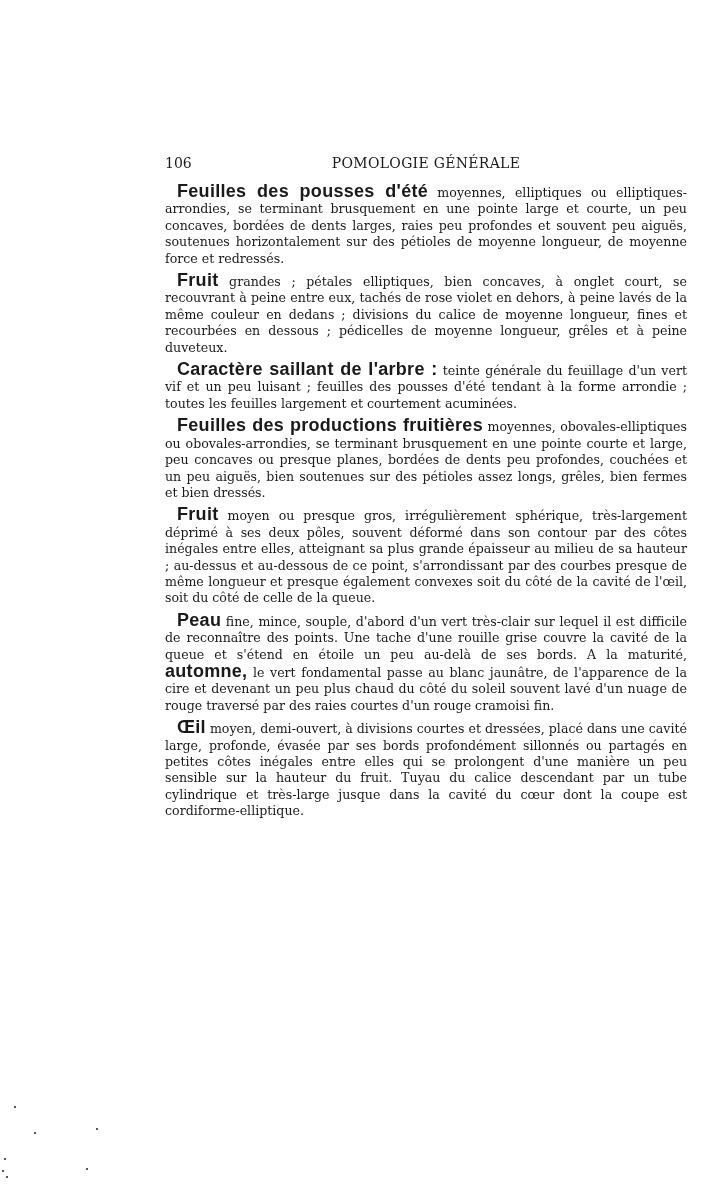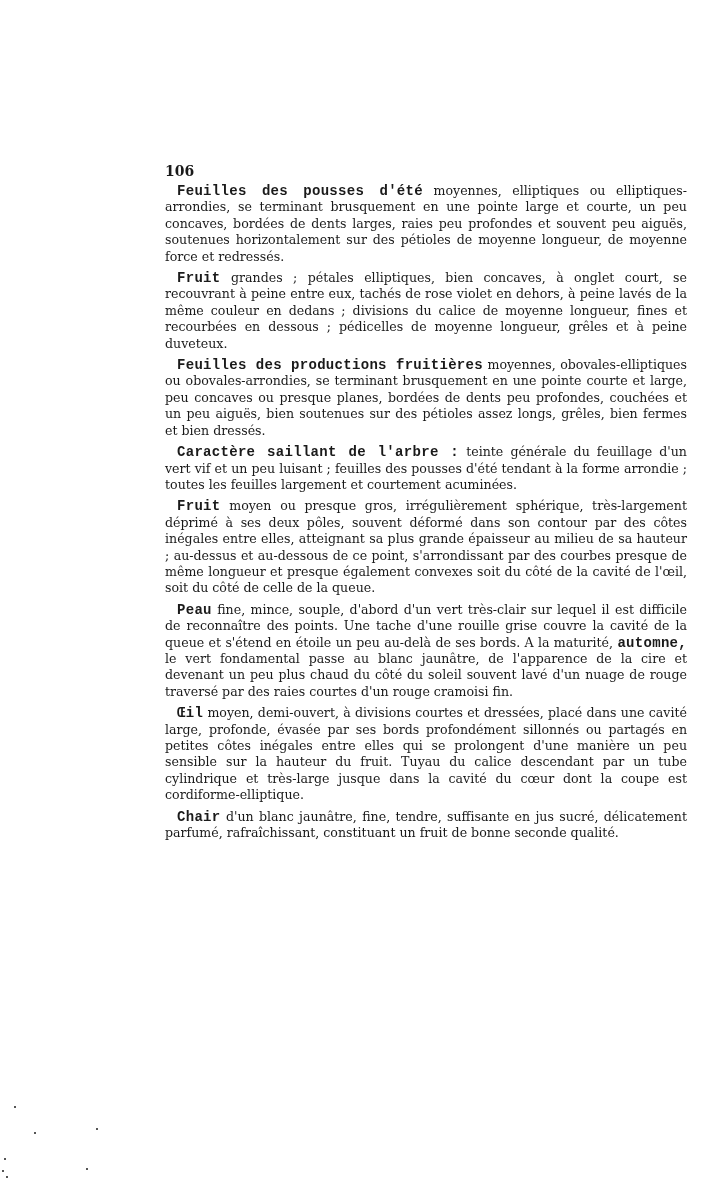--- a/index.html
+++ b/index.html
@@ -1,42 +1,42 @@
 <!DOCTYPE html>
 <html><head>
 <meta charset="utf-8">
 <style>
   html, body { margin: 0; padding: 0; background: #ffffff; }
   body { width: 707px; height: 1185px; position: relative; overflow: hidden;
          font-family: "DejaVu Serif", "Liberation Serif", serif; color: #1a1a1a; }
   .page { position: absolute; left: 165px; top: 155px; width: 522px; }
   .header { position: relative; height: 22px; font-size: 14px; }
-  .page-num { position: absolute; left: 0; top: 8px; font-weight: bold; }
+  .page-num { position: absolute; left: 0; top: 0; font-weight: normal; }
   .running-title { position: absolute; left: 0; right: 0; top: 0; text-align: center; letter-spacing: 0.3px; }
   .para { font-size: 12.6px; line-height: 16.4px; text-align: justify; text-indent: 12px; margin: 0 0 5px 0; }
-  .para b { font-family: Liberation Mono, monospace; font-weight: bold; font-size: 14px; letter-spacing: 0.3px; }
+  .para b { font-family: Liberation Sans, sans-serif; font-weight: bold; font-size: 18px; letter-spacing: 0.3px; }
   .first { margin-top: 6px; }
   .noise { position: absolute; width: 2px; height: 2px; background: #555; }
 </style>
 </head>
 <body>
 
 <div class="page">
   <div class="header">
     <span class="page-num">106</span>
+    <span class="running-title">POMOLOGIE GÉNÉRALE</span>
   </div>
 
   <p class="para first"><b>Feuilles des pousses d'été</b><span> moyennes, elliptiques ou elliptiques-arrondies, se terminant brusquement en une pointe large et courte, un peu concaves, bordées de dents larges, raies peu profondes et souvent peu aiguës, soutenues horizontalement sur des pétioles de moyenne longueur, de moyenne force et redressés.</span></p>
   <p class="para"><b>Fruit</b><span> grandes ; pétales elliptiques, bien concaves, à onglet court, se recouvrant à peine entre eux, tachés de rose violet en dehors, à peine lavés de la même couleur en dedans ; divisions du calice de moyenne longueur, fines et recourbées en dessous ; pédicelles de moyenne longueur, grêles et à peine duveteux.</span></p>
+  <p class="para"><b>Caractère saillant de l'arbre :</b><span> teinte générale du feuillage d'un vert vif et un peu luisant ; feuilles des pousses d'été tendant à la forme arrondie ; toutes les feuilles largement et courtement acuminées.</span></p>
   <p class="para"><b>Feuilles des productions fruitières</b><span> moyennes, obovales-elliptiques ou obovales-arrondies, se terminant brusquement en une pointe courte et large, peu concaves ou presque planes, bordées de dents peu profondes, couchées et un peu aiguës, bien soutenues sur des pétioles assez longs, grêles, bien fermes et bien dressés.</span></p>
-  <p class="para"><b>Caractère saillant de l'arbre :</b><span> teinte générale du feuillage d'un vert vif et un peu luisant ; feuilles des pousses d'été tendant à la forme arrondie ; toutes les feuilles largement et courtement acuminées.</span></p>
   <p class="para"><b>Fruit</b><span> moyen ou presque gros, irrégulièrement sphérique, très-largement déprimé à ses deux pôles, souvent déformé dans son contour par des côtes inégales entre elles, atteignant sa plus grande épaisseur au milieu de sa hauteur ; au-dessus et au-dessous de ce point, s'arrondissant par des courbes presque de même longueur et presque également convexes soit du côté de la cavité de l'œil, soit du côté de celle de la queue.</span></p>
   <p class="para"><b>Peau</b><span> fine, mince, souple, d'abord d'un vert très-clair sur lequel il est difficile de reconnaître des points. Une tache d'une rouille grise couvre la cavité de la queue et s'étend en étoile un peu au-delà de ses bords. A la maturité, </span><b>automne,</b><span> le vert fondamental passe au blanc jaunâtre, de l'apparence de la cire et devenant un peu plus chaud du côté du soleil souvent lavé d'un nuage de rouge traversé par des raies courtes d'un rouge cramoisi fin.</span></p>
   <p class="para"><b>Œil</b><span> moyen, demi-ouvert, à divisions courtes et dressées, placé dans une cavité large, profonde, évasée par ses bords profondément sillonnés ou partagés en petites côtes inégales entre elles qui se prolongent d'une manière un peu sensible sur la hauteur du fruit. Tuyau du calice descendant par un tube cylindrique et très-large jusque dans la cavité du cœur dont la coupe est cordiforme-elliptique.</span></p>
-  <p class="para"><b>Chair</b><span> d'un blanc jaunâtre, fine, tendre, suffisante en jus sucré, délicatement parfumé, rafraîchissant, constituant un fruit de bonne seconde qualité.</span></p>
 </div>
 
 <div>
   <div class="noise" style="left:4px;top:1158px"></div>
   <div class="noise" style="left:2px;top:1170px"></div>
   <div class="noise" style="left:6px;top:1176px"></div>
   <div class="noise" style="left:14px;top:1106px"></div>
   <div class="noise" style="left:34px;top:1132px"></div>
   <div class="noise" style="left:86px;top:1168px"></div>
   <div class="noise" style="left:96px;top:1128px"></div>

